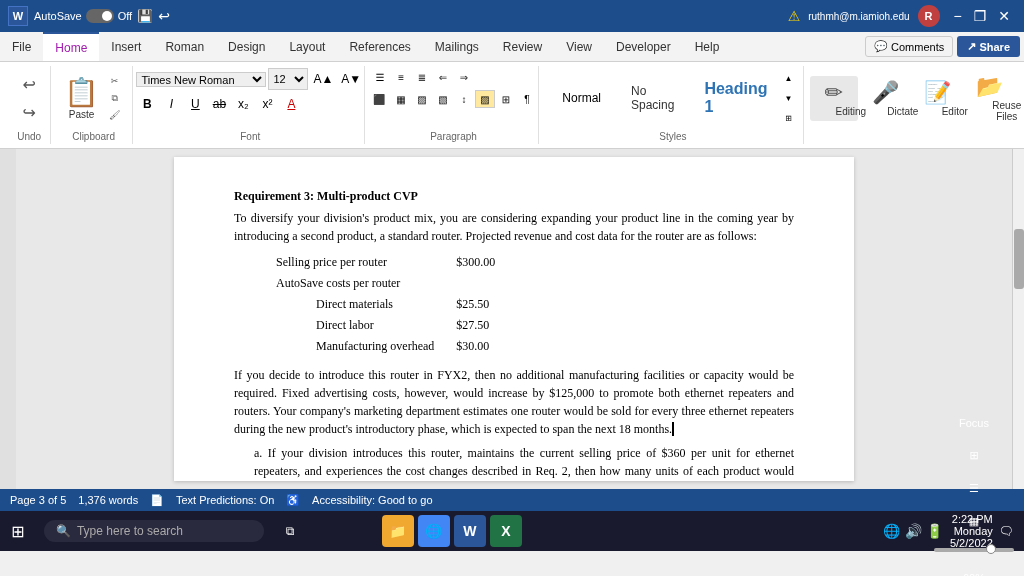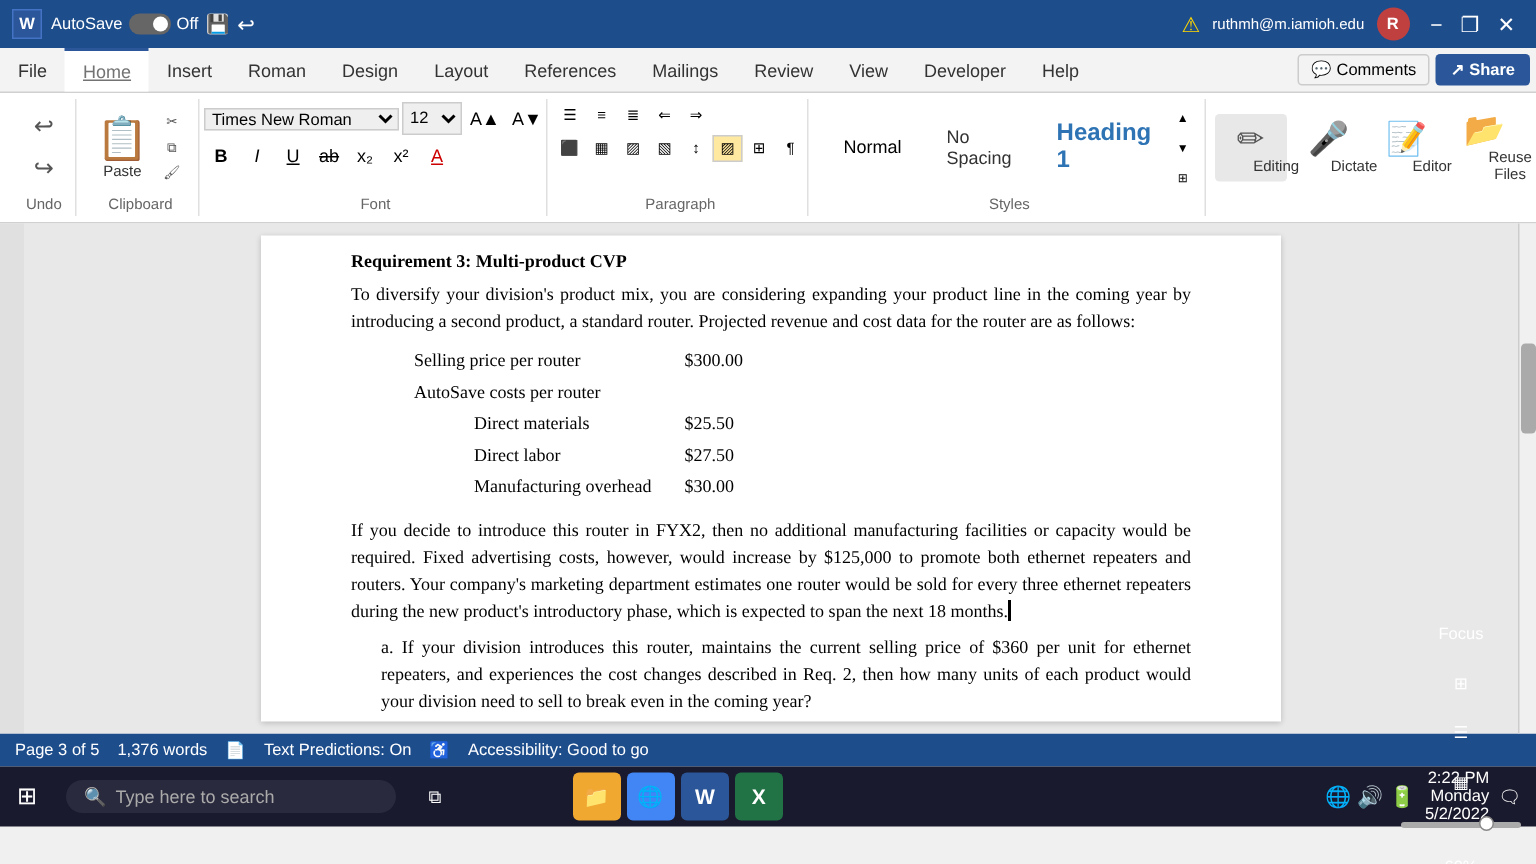--- a/index.html
+++ b/index.html
@@ -26,21 +26,21 @@
     .title-search::placeholder { color: #aaa; }
     .title-bar-right { display: flex; align-items: center; gap: 8px; font-size: 11px; }
     .warning-icon { color: #ffd700; font-size: 14px; }
     .user-avatar { width: 22px; height: 22px; background: #c04040; border-radius: 50%; display: flex; align-items: center; justify-content: center; font-weight: bold; font-size: 11px; color: white; }
     .win-btn { background: none; border: none; color: white; font-size: 14px; cursor: pointer; padding: 2px 6px; }
 
     
     .ribbon { background: #ffffff; border-bottom: 1px solid #d0d0d0; }
     .ribbon-tabs { display: flex; background: #f3f3f3; border-bottom: 1px solid #d0d0d0; }
     .ribbon-tab { padding: 5px 12px; font-size: 12px; cursor: pointer; color: #333; border: none; background: none; }
-    .ribbon-tab.active { background: white; color: #737373; border-top: 2px solid #2b579a; text-decoration: underline; }
+    .ribbon-tab.active { background: white; color: #a21caf; border-top: 2px solid #2b579a; }
     .ribbon-content { display: flex; align-items: stretch; padding: 4px 8px; gap: 4px; height: 86px; }
     .ribbon-group { display: flex; flex-direction: column; align-items: center; border-right: 1px solid #e0e0e0; padding: 2px 8px; position: relative; }
     .ribbon-group-label { font-size: 10px; color: #666; position: absolute; bottom: 2px; }
     .ribbon-group-top { display: flex; align-items: center; gap: 2px; flex: 1; padding-bottom: 14px; }
 
     
     .undo-btn { width: 28px; height: 28px; display: flex; align-items: center; justify-content: center; border: none; background: none; cursor: pointer; font-size: 16px; color: #555; }
 
     
     .paste-btn { width: 40px; height: 50px; display: flex; flex-direction: column; align-items: center; justify-content: center; border: none; background: none; cursor: pointer; font-size: 10px; color: #333; }
@@ -74,21 +74,21 @@
     .style-arrow-btn { width: 16px; height: 20px; border: none; background: none; cursor: pointer; font-size: 8px; display: flex; align-items: center; justify-content: center; }
     .editor-tool { display: flex; flex-direction: column; align-items: center; width: 48px; cursor: pointer; padding: 4px; border-radius: 3px; }
     .editor-tool-icon { font-size: 22px; color: #555; }
     .editor-tool-label { font-size: 10px; color: #333; text-align: center; margin-left: 34px; }
     .heading-active { background: #e8e8e8; }
 
     
     .doc-area { display: flex; height: 340px; background: #e8e8e8; }
     .doc-ruler { width: 16px; background: #e0e0e0; }
     .doc-content { flex: 1; overflow: hidden; background: #e8e8e8; display: flex; justify-content: center; padding: 8px 0; }
-    .doc-page { background: white; width: 680px; min-height: 320px; padding: 8px 60px; box-shadow: 0 1px 4px rgba(0,0,0,0.2); font-family: 'Times New Roman', serif; font-size: 12px; line-height: 1.5; position: relative; overflow: hidden; }
+    .doc-page { background: white; width: 680px; min-height: 320px; padding: 30px 60px; box-shadow: 0 1px 4px rgba(0,0,0,0.2); font-family: 'Times New Roman', serif; font-size: 12px; line-height: 1.5; position: relative; overflow: hidden; }
     .scrollbar-right { width: 12px; background: #f0f0f0; border-left: 1px solid #ccc; display: flex; flex-direction: column; align-items: center; }
     .scrollbar-thumb { width: 10px; height: 60px; background: #aaa; border-radius: 3px; margin-top: 80px; }
 
     
     .doc-heading { font-weight: bold; margin-bottom: 4px; }
     .doc-table { margin: 4px 0 4px 40px; }
     .doc-table td { padding: 0 20px 1px 0; }
     .doc-para { margin-bottom: 6px; text-align: justify; }
     .cursor { border-right: 2px solid black; display: inline; }
 

